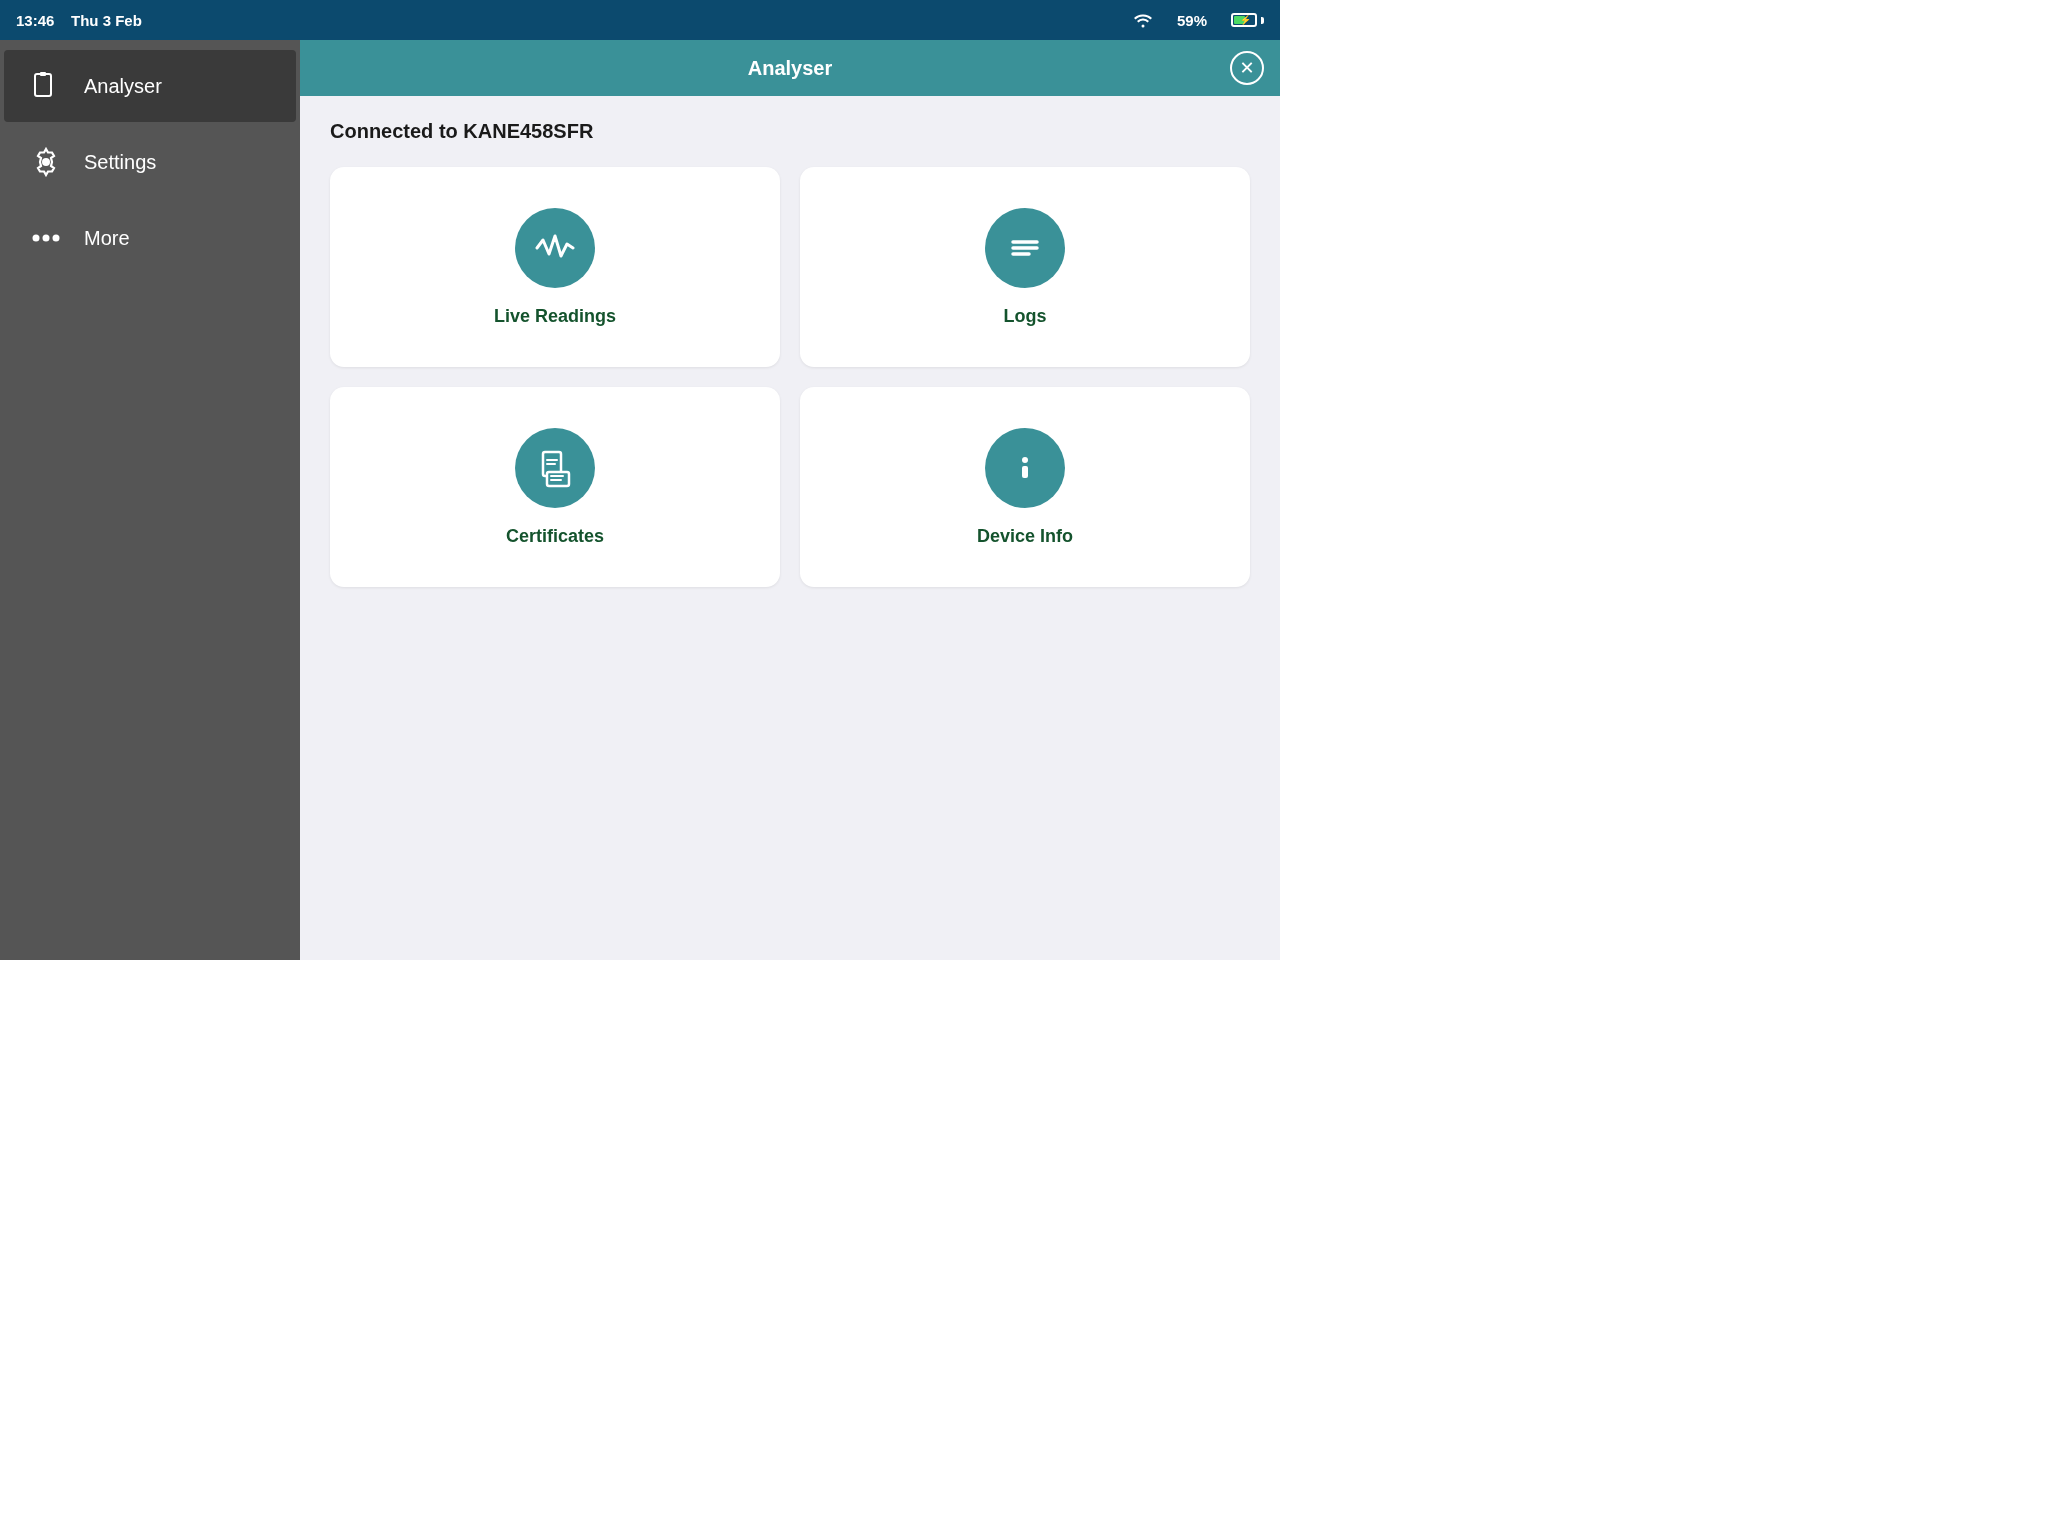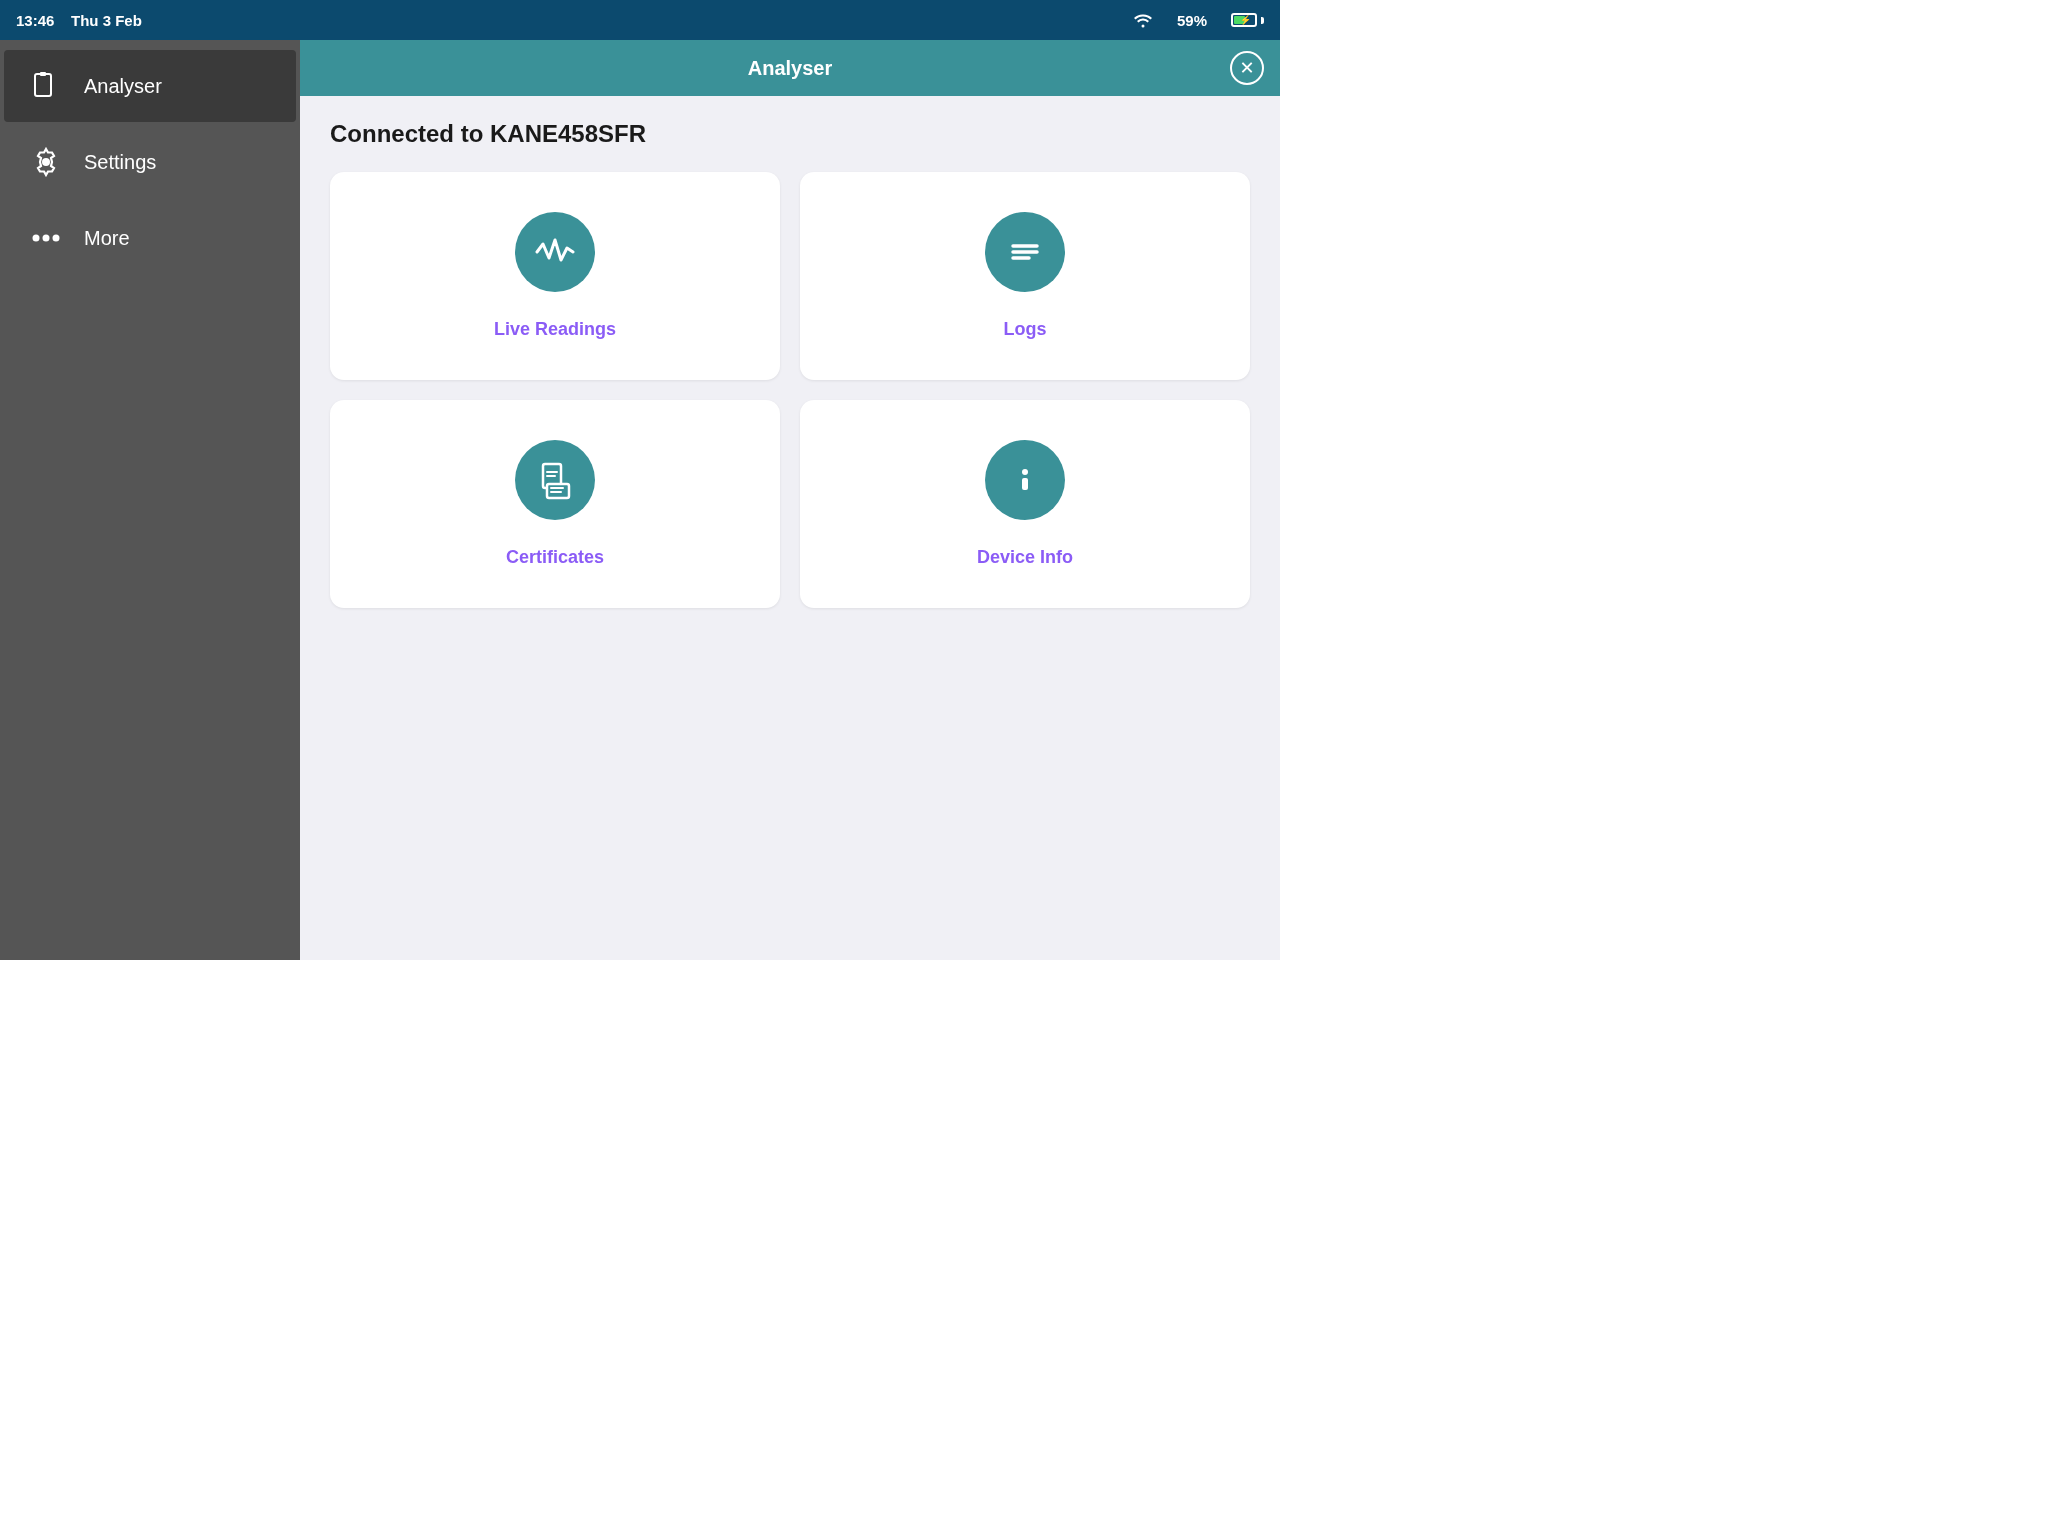--- a/index.html
+++ b/index.html
@@ -163,21 +163,21 @@
     }
 
     
     #content {
       flex: 1;
       padding: 24px 30px;
       overflow-y: auto;
     }
 
     #connected-title {
-      font-size: 24px;
+      font-size: 20px;
       font-weight: 700;
       color: #1a1a1a;
       margin-bottom: 24px;
     }
 
     .grid {
       display: grid;
       grid-template-columns: 1fr 1fr;
       gap: 20px;
     }
@@ -210,23 +210,22 @@
 
     .card-icon-circle svg {
       fill: white;
       width: 44px;
       height: 44px;
     }
 
     .card-label {
       font-size: 18px;
       font-weight: 700;
-      color: #8b5cf6;
+      color: #14532d;
       text-align: center;
-      margin-top: 9px;
     }
   </style>
 </head>
 <body>
 
 <div id="status-bar">
   <div id="status-left">
     <span>13:46</span>
     &nbsp;&nbsp;
     <span>Thu 3 Feb</span>

